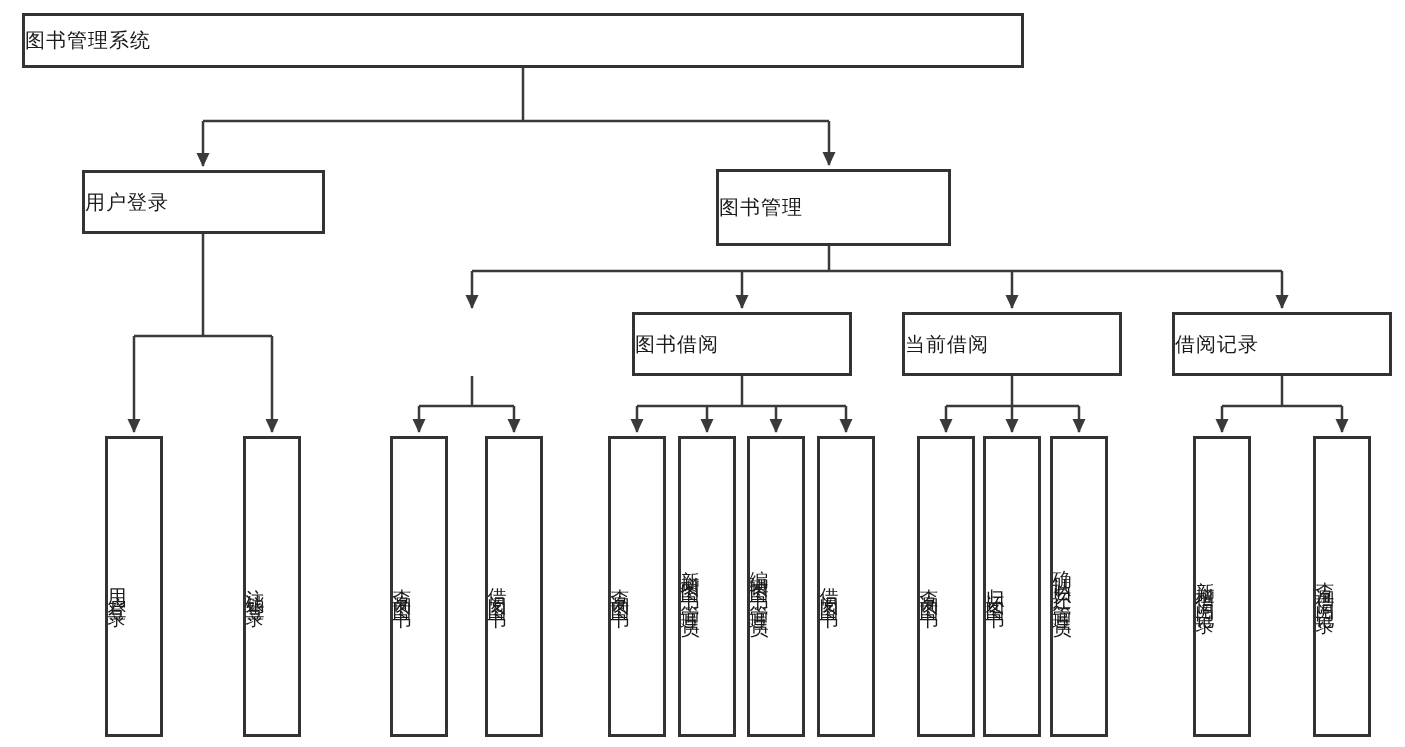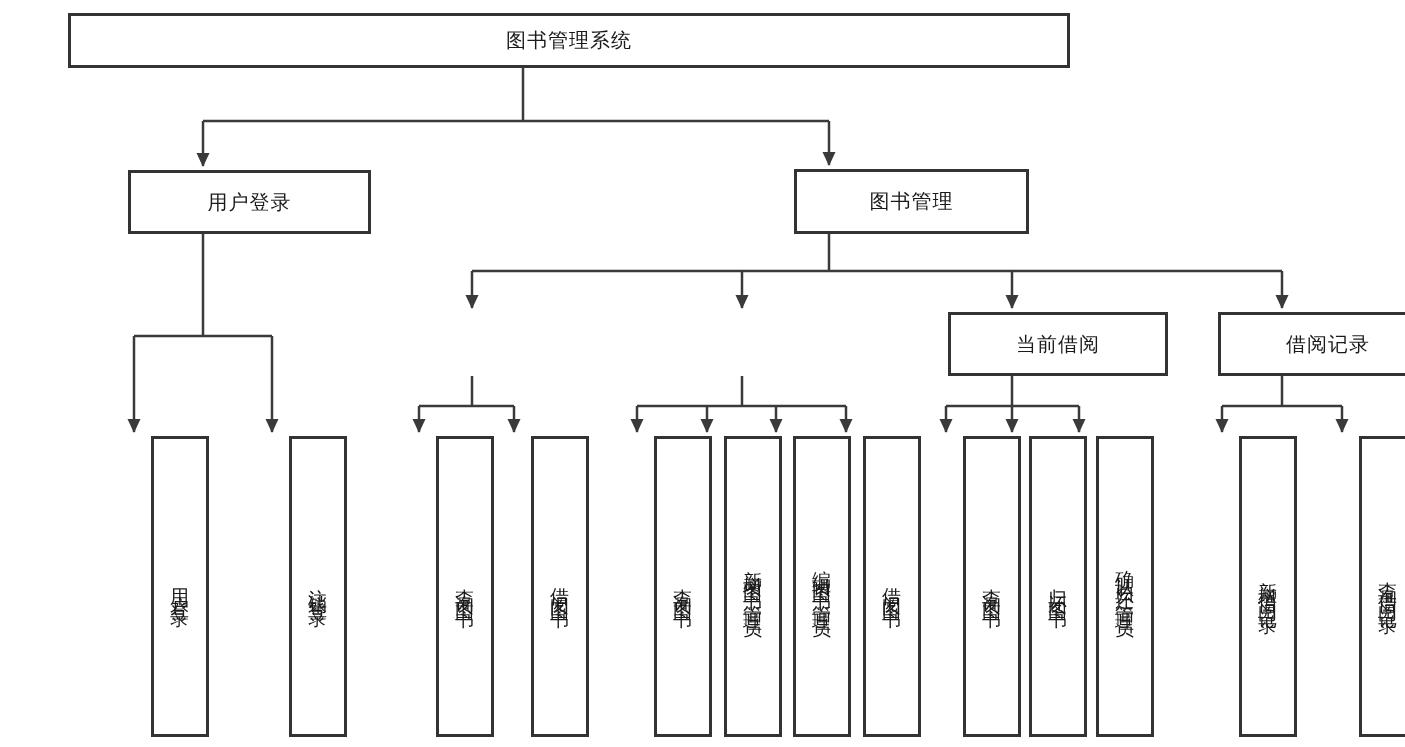--- a/index.html
+++ b/index.html
@@ -17,23 +17,22 @@
     background:var(--background);
     font-family:"Liberation Sans", sans-serif;
     overflow:hidden;
   }
   svg.connectors{position:absolute;left:0;top:0;z-index:1;}
   svg.connectors path{fill:none;stroke:var(--line);stroke-width:2.5;}
   .node{
     position:absolute;z-index:2;box-sizing:border-box;
     background:var(--box-fill);
     border:3px solid var(--box-border);
-    display:flex;align-items:center;justify-content:center;
+    display:flex;align-items:center;
     color:var(--text);
-    margin-left:46px;
   }
   .node.h span{
     font-size:20px;letter-spacing:1px;white-space:nowrap;
   }
   .node.v span{
     writing-mode:vertical-rl;
     text-orientation:mixed;
     font-size:19px;
     letter-spacing:7px;
     line-height:1;
@@ -89,24 +88,27 @@
     <path marker-end="url(#arrow)" d="M1342,406 V432"></path>
   </svg>
 
   <div class="node h" style="left:22px;top:13px;width:1002px;height:55px">
     <span>图书管理系统</span>
   </div>
 
   <div class="node h" style="left:82px;top:170px;width:243px;height:64px">
     <span>用户登录</span>
   </div>
-  <div class="node h" style="left:748px;top:169px;width:235px;height:65px">
+  <div class="node h" style="left:716px;top:169px;width:235px;height:77px">
     <span>图书管理</span>
   </div>
 
+  <div class="node h" style="left:632px;top:312px;width:220px;height:64px">
+    <span>图书借阅</span>
+  </div>
   <div class="node h" style="left:1172px;top:312px;width:220px;height:64px">
     <span>借阅记录</span>
   </div>
   <div class="node h" style="left:902px;top:312px;width:220px;height:64px">
     <span>当前借阅</span>
   </div>
 
   <div class="node v" style="left:105px;top:436px;width:58px;height:301px">
     <span>用户登录</span>
   </div>

